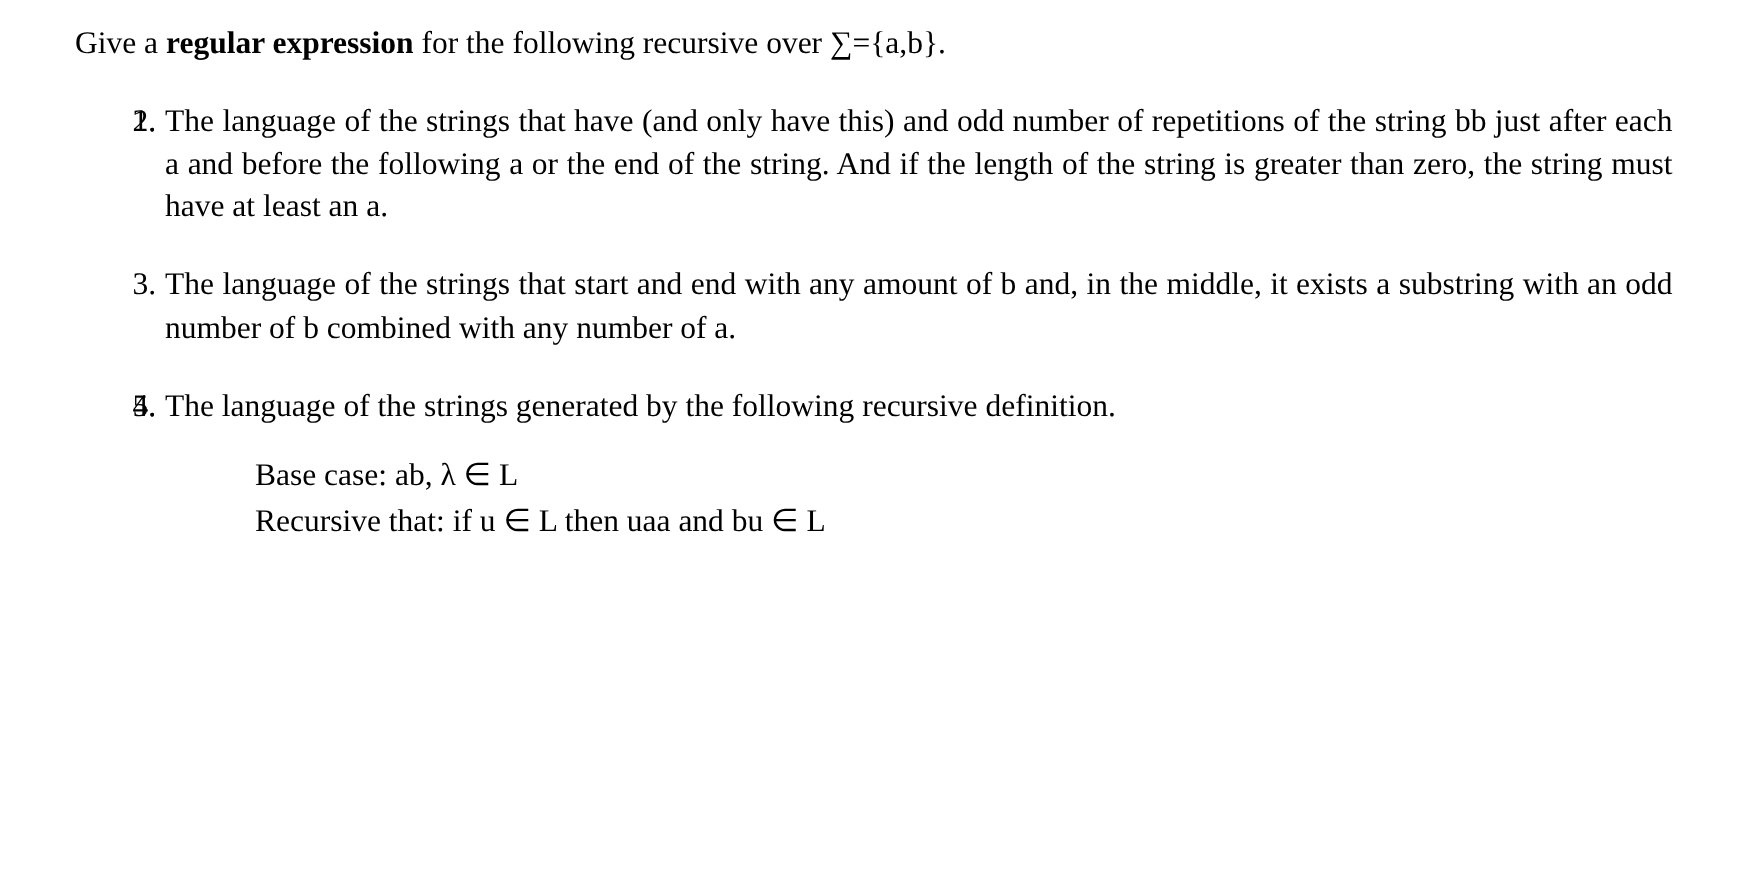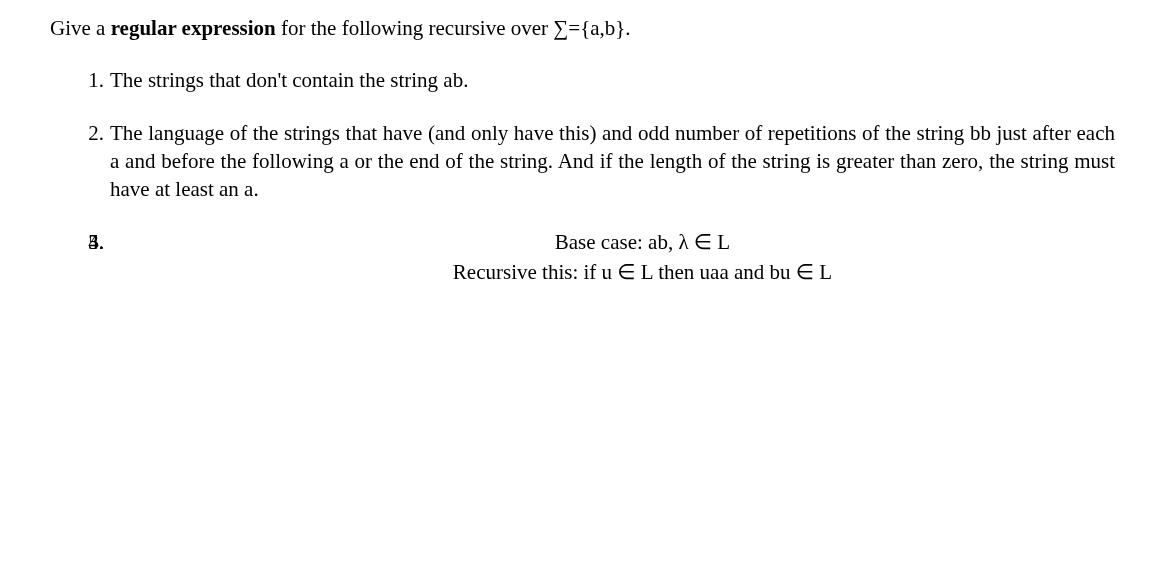--- a/index.html
+++ b/index.html
@@ -36,57 +36,58 @@
   ol.questions > li .num {
     position: absolute;
     left: 0;
     top: 0;
     width: 24px;
     text-align: right;
   }
   .defs {
     margin-top: 18px;
     padding-left: 60px;
-    text-align: center;
+    text-align: left;
   }
   .defs div {
     margin-bottom: 2px;
   }
 </style>
 </head>
 <body>
 
 <div class="page">
 
   <div class="prompt">
     <span>Give a </span><b>regular expression</b><span> for the following recursive over ∑={a,b}.</span>
   </div>
 
   <ol class="questions">
 
     <li>
       <span class="num">1.</span>
-      <span>The strings that don't contain the string ab.</span>
     </li>
 
     <li>
       <span class="num">2.</span>
       <span>The language of the strings that have (and only have this) and odd number of repetitions of the string bb just after each a and before the following a or the end of the string. And if the length of the string is greater than zero, the string must have at least an a.</span>
     </li>
 
     <li>
       <span class="num">3.</span>
+      <span>The language of the strings that start and end with any amount of b and, in the middle, it exists a substring with an odd number of b combined with any number of a.</span>
     </li>
 
     <li>
       <span class="num">4.</span>
     </li>
 
     <li>
       <span class="num">5.</span>
+      <span>The language of the strings generated by the following recursive definition.</span>
       <div class="defs">
         <div>Base case: ab, λ ∈ L</div>
-        <div>Recursive this: if u ∈ L then uaa and bu ∈ L</div>
+        <div>Recursive that: if u ∈ L then uaa and bu ∈ L</div>
       </div>
     </li>
 
   </ol>
 </div>
 
 </body></html>

